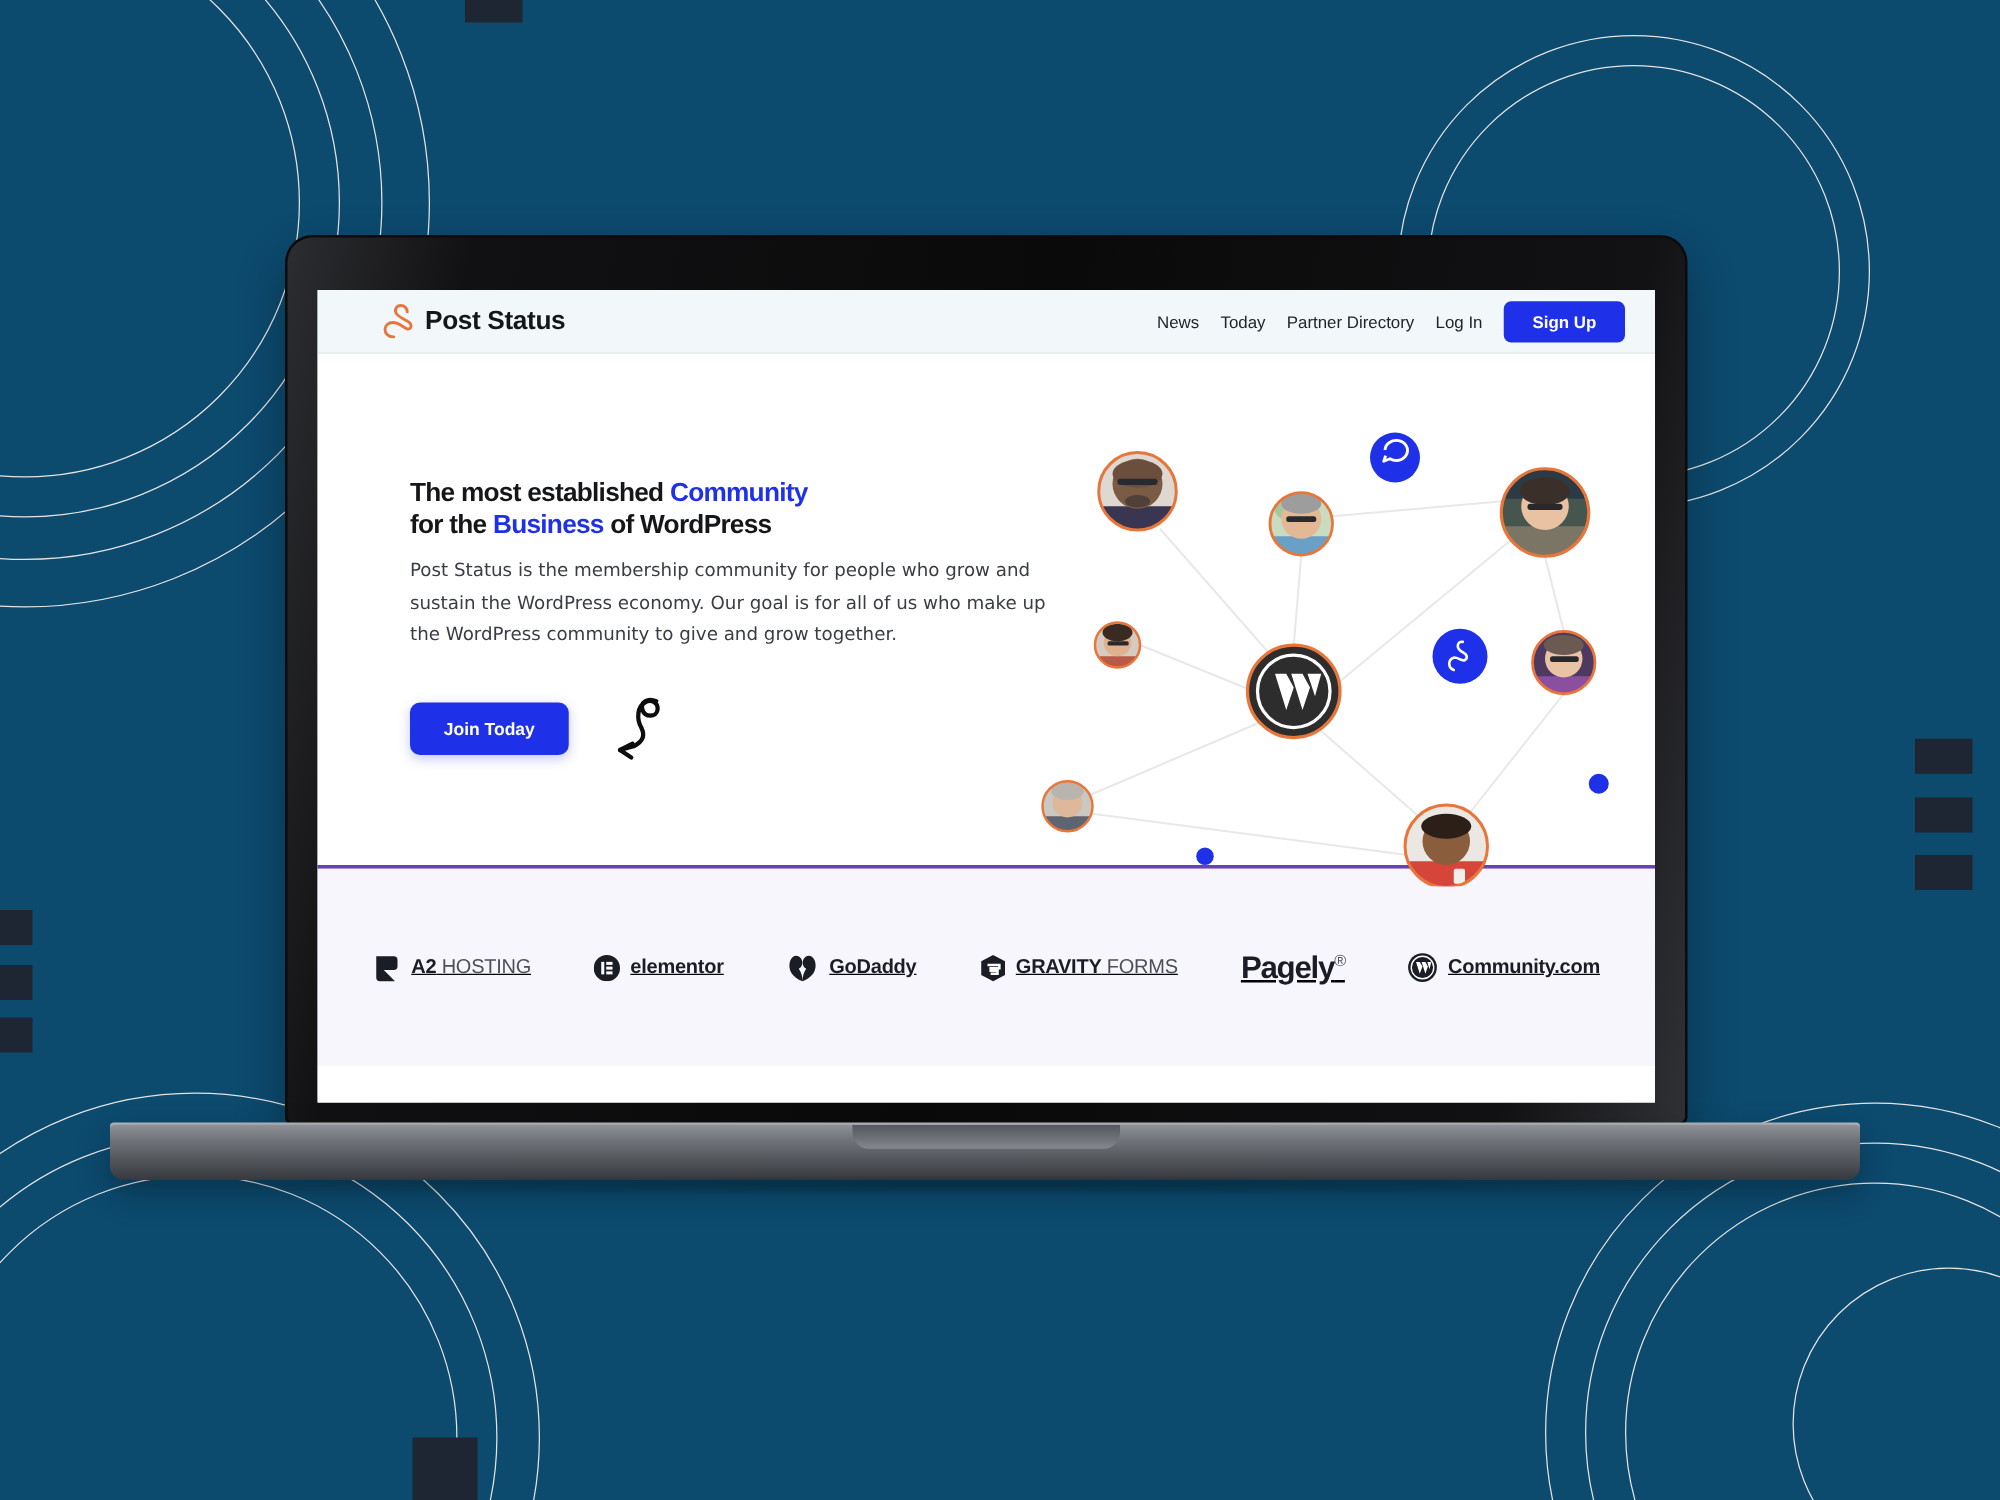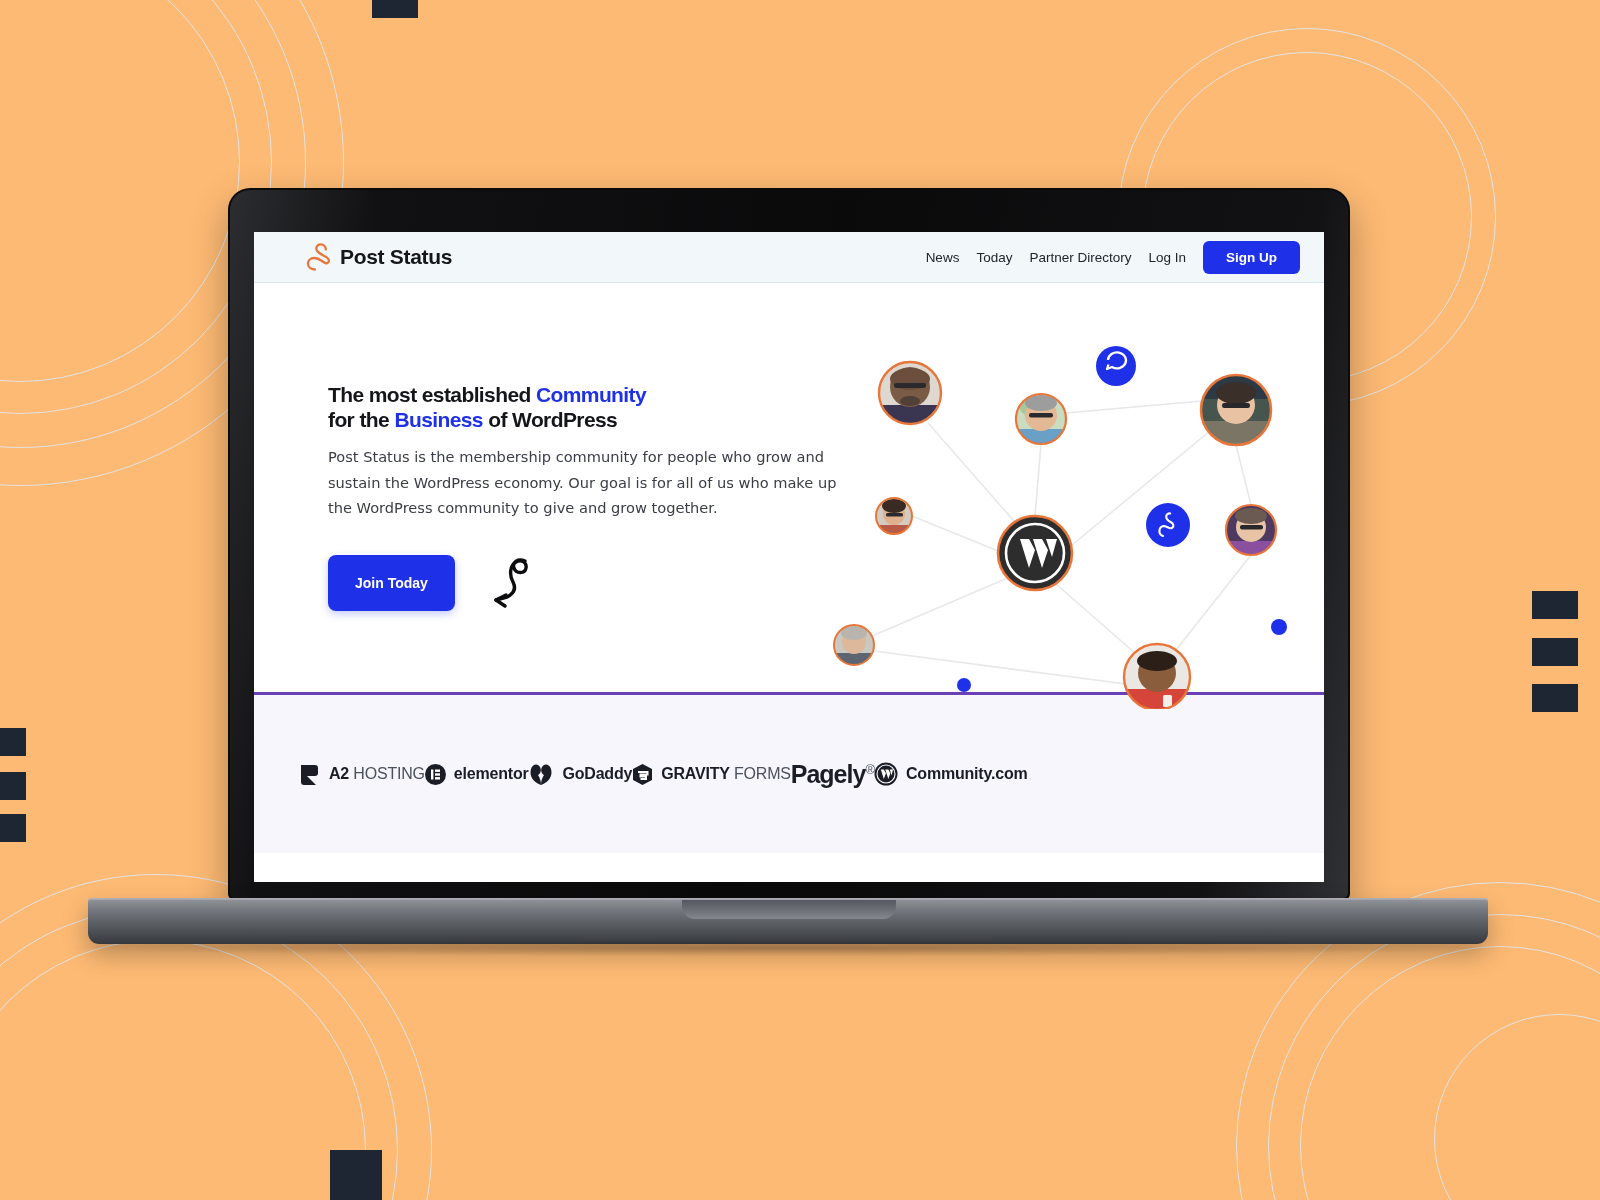--- a/index.html
+++ b/index.html
@@ -2,21 +2,21 @@
 <html><head>
 <meta charset="utf-8">
 <style>
   * { box-sizing: border-box; margin: 0; padding: 0; }
   html, body {
     width: 1600px; height: 1200px;
     overflow: hidden;
     background: #ffffff;
     font-family: "Liberation Sans", sans-serif;
   }
-  #stage { position: relative; width: 1600px; height: 1200px; background: #fdba74; }
+  #stage { position: relative; width: 1600px; height: 1200px; background: #0c4a6e; }
 
   
   .deco-layer { position: absolute; inset: 0; pointer-events: none; }
   .ring {
     position: absolute; border-radius: 50%;
     border: 1.6px solid #e3e3e3;
   }
   .sq {
     position: absolute; background: #1f2633;
   }
@@ -91,37 +91,38 @@
   .headline {
     font-size: 21px; line-height: 1.18; font-weight: 800;
     color: #15161a; letter-spacing: -0.6px;
   }
   .hl-accent { color: #1f31e8; }
   .subcopy {
     margin-top: 11px; font-size: 14.6px; line-height: 1.78;
     color: #3a3d45; font-family: "DejaVu Sans", sans-serif;
     max-width: 512px;
   }
-  .cta-row { margin-top: 34px; display: flex; gap: 14px; }
+  .cta-row { margin-top: 34px; display: flex; align-items: center; gap: 14px; }
   .join-btn {
     background: #1f31e8; color: #fff; font-weight: 700; font-size: 14px;
     border: none; border-radius: 8px; padding: 13px 27px; cursor: pointer;
     font-family: "Liberation Sans", sans-serif;
     box-shadow: 0 3px 9px rgba(31,49,232,.26);
   }
   .doodle { width: 46px; height: 56px; margin-left: 16px; }
 
   .network { position: absolute; right: 0; top: 56px; width: 500px; height: 370px; }
 
   
   .divider { height: 3px; background: #6b3fb5; }
   .partners {
     height: 158px; background: #f7f6fc;
-    display: flex; align-items: center; justify-content: flex-start;
+    display: flex; align-items: center; justify-content: space-between;
     padding: 0 44px;
+    text-decoration: underline;
   }
   .logo-item { display: flex; align-items: center; gap: 8px; }
   .logo-word { font-weight: 700; font-size: 16px; color: #1a1d26; letter-spacing: -.2px; white-space: nowrap; }
   .logo-word .thin { font-weight: 400; color: #4b505c; }
   .screen-tail { height: 51px; background: #ffffff; }
 </style>
 </head>
 <body>
 
 <div id="stage">

